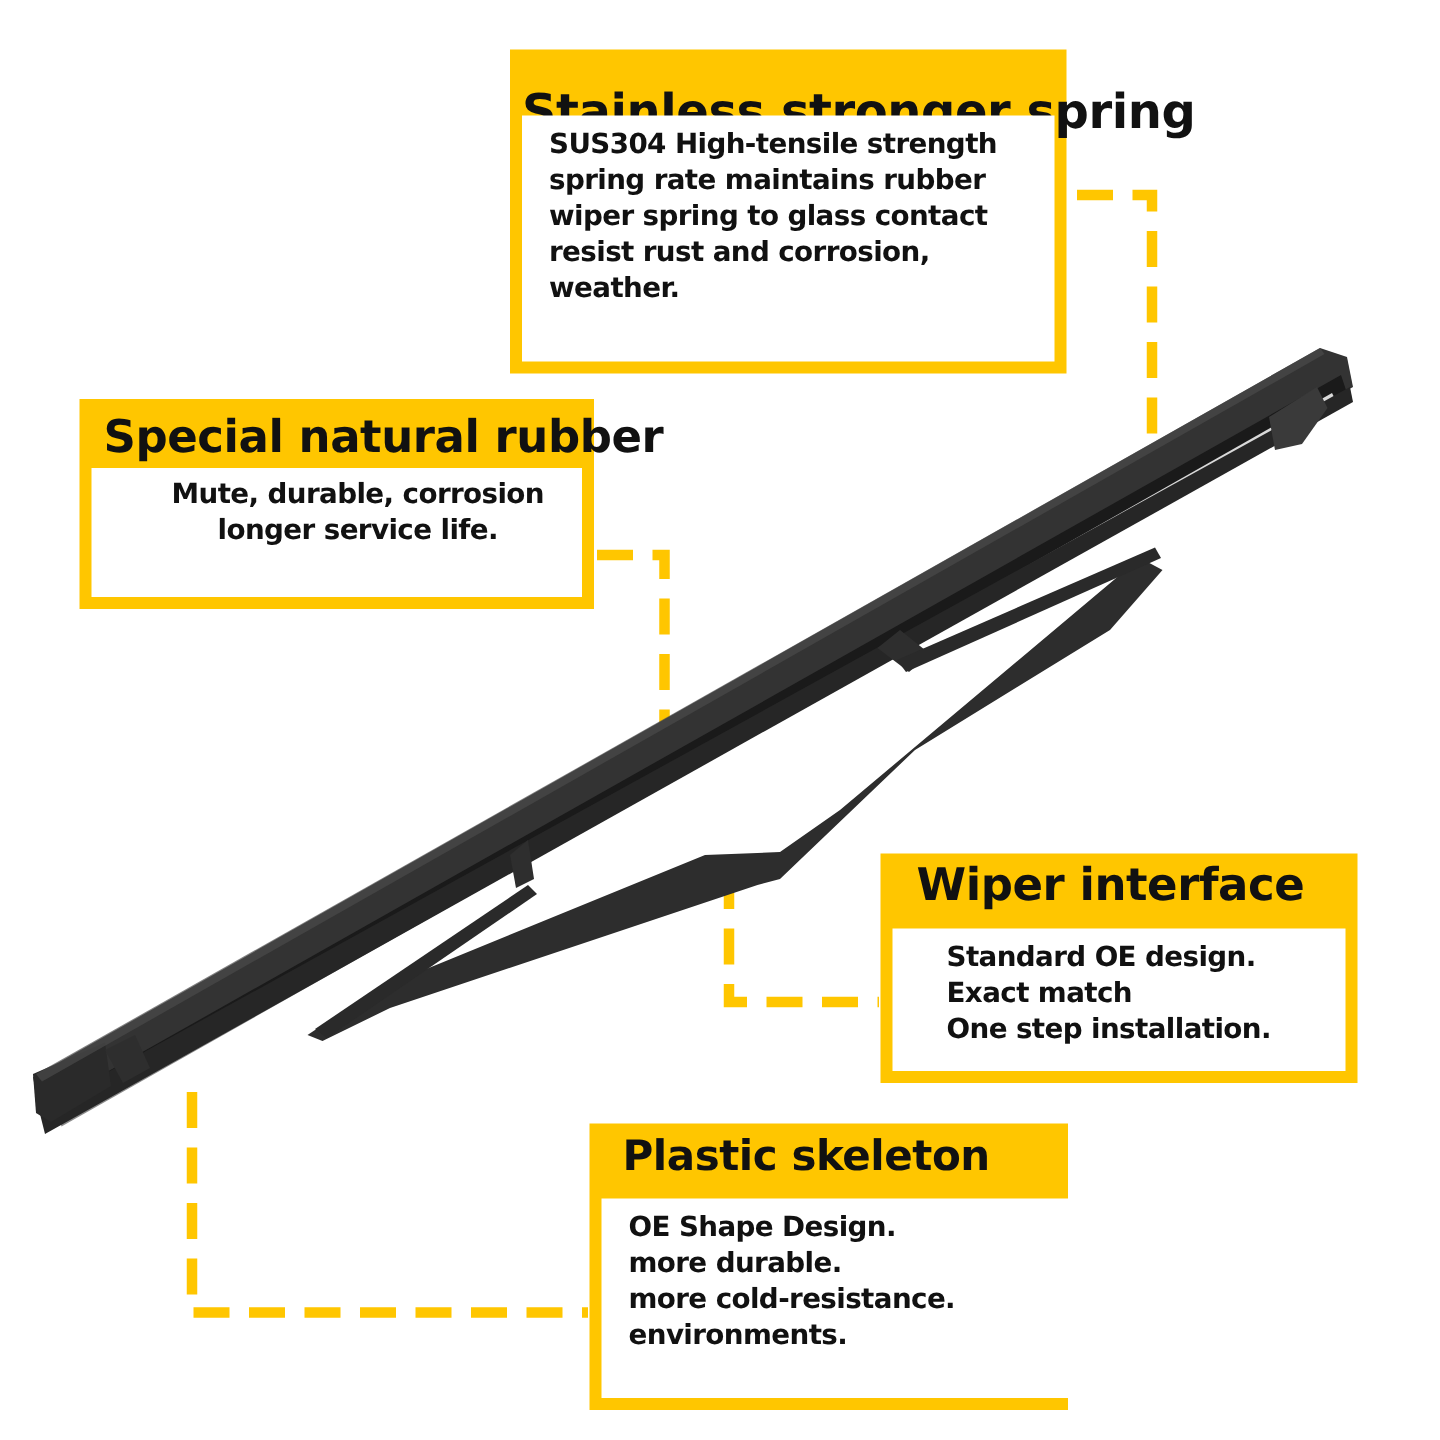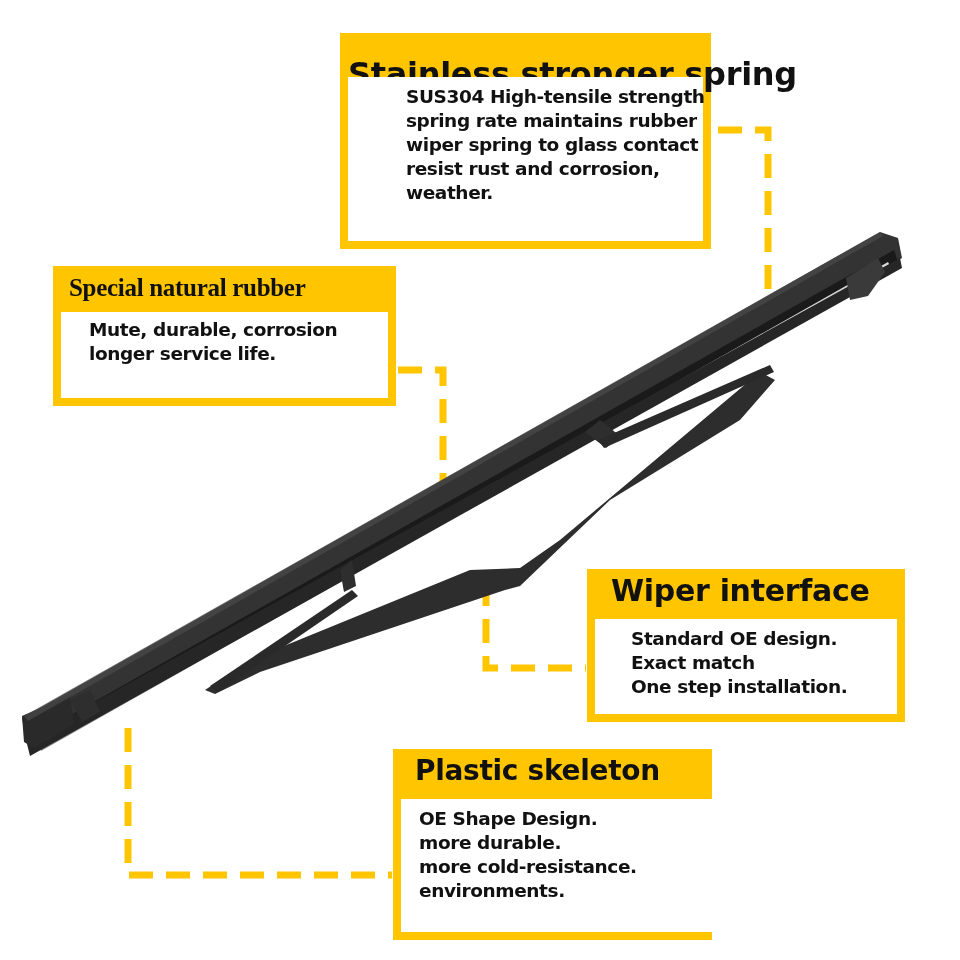--- a/index.html
+++ b/index.html
@@ -12,26 +12,26 @@
   .callout .title { font-family: "DejaVu Sans", sans-serif; font-weight: bold;
                     color: #111; white-space: nowrap; letter-spacing: -0.3px; }
   .callout .body { position: absolute; background: #ffffff; box-sizing: border-box; }
   .callout .line { display: block; font-family: "DejaVu Sans", sans-serif;
                    font-weight: bold; color: #111; white-space: nowrap; letter-spacing: -0.4px; }
 
   
   #c-spring { left: 340px; top: 33px; width: 371px; height: 216px; }
   #c-spring .title { position: absolute; left: 8px; top: 22px; font-size: 32px; }
   #c-spring .body { left: 8px; top: 44px; width: 355px; height: 164px; padding: 8px 0 0 18px; }
-  #c-spring .line { font-size: 18.5px; line-height: 24px; margin-left: 40px; }
+  #c-spring .line { font-size: 18.5px; line-height: 24px; }
 
   
   #c-rubber { left: 53px; top: 266px; width: 343px; height: 140px; }
-  #c-rubber .title { position: absolute; left: 16px; top: 8px; font-size: 25px; font-family: Liberation Serif, serif; }
-  #c-rubber .body { left: 8px; top: 46px; width: 327px; height: 86px; padding: 6px 0 0 28px; }
+  #c-rubber .title { position: absolute; left: 16px; top: 8px; font-size: 30px; }
+  #c-rubber .body { left: 8px; top: 46px; width: 327px; height: 86px; padding: 6px 0 0 28px; text-align: center; }
   #c-rubber .line { font-size: 18.5px; line-height: 24px; }
 
   
   #c-interface { left: 587px; top: 569px; width: 318px; height: 153px; padding-left: 28px; }
   #c-interface .title { position: absolute; left: 24px; top: 4px; font-size: 30px; }
   #c-interface .body { left: 8px; top: 50px; width: 302px; height: 95px; padding: 8px 0 0 36px; }
   #c-interface .line { font-size: 18.5px; line-height: 24px; }
 
   
   #c-skeleton { left: 393px; top: 749px; width: 319px; height: 191px; }

